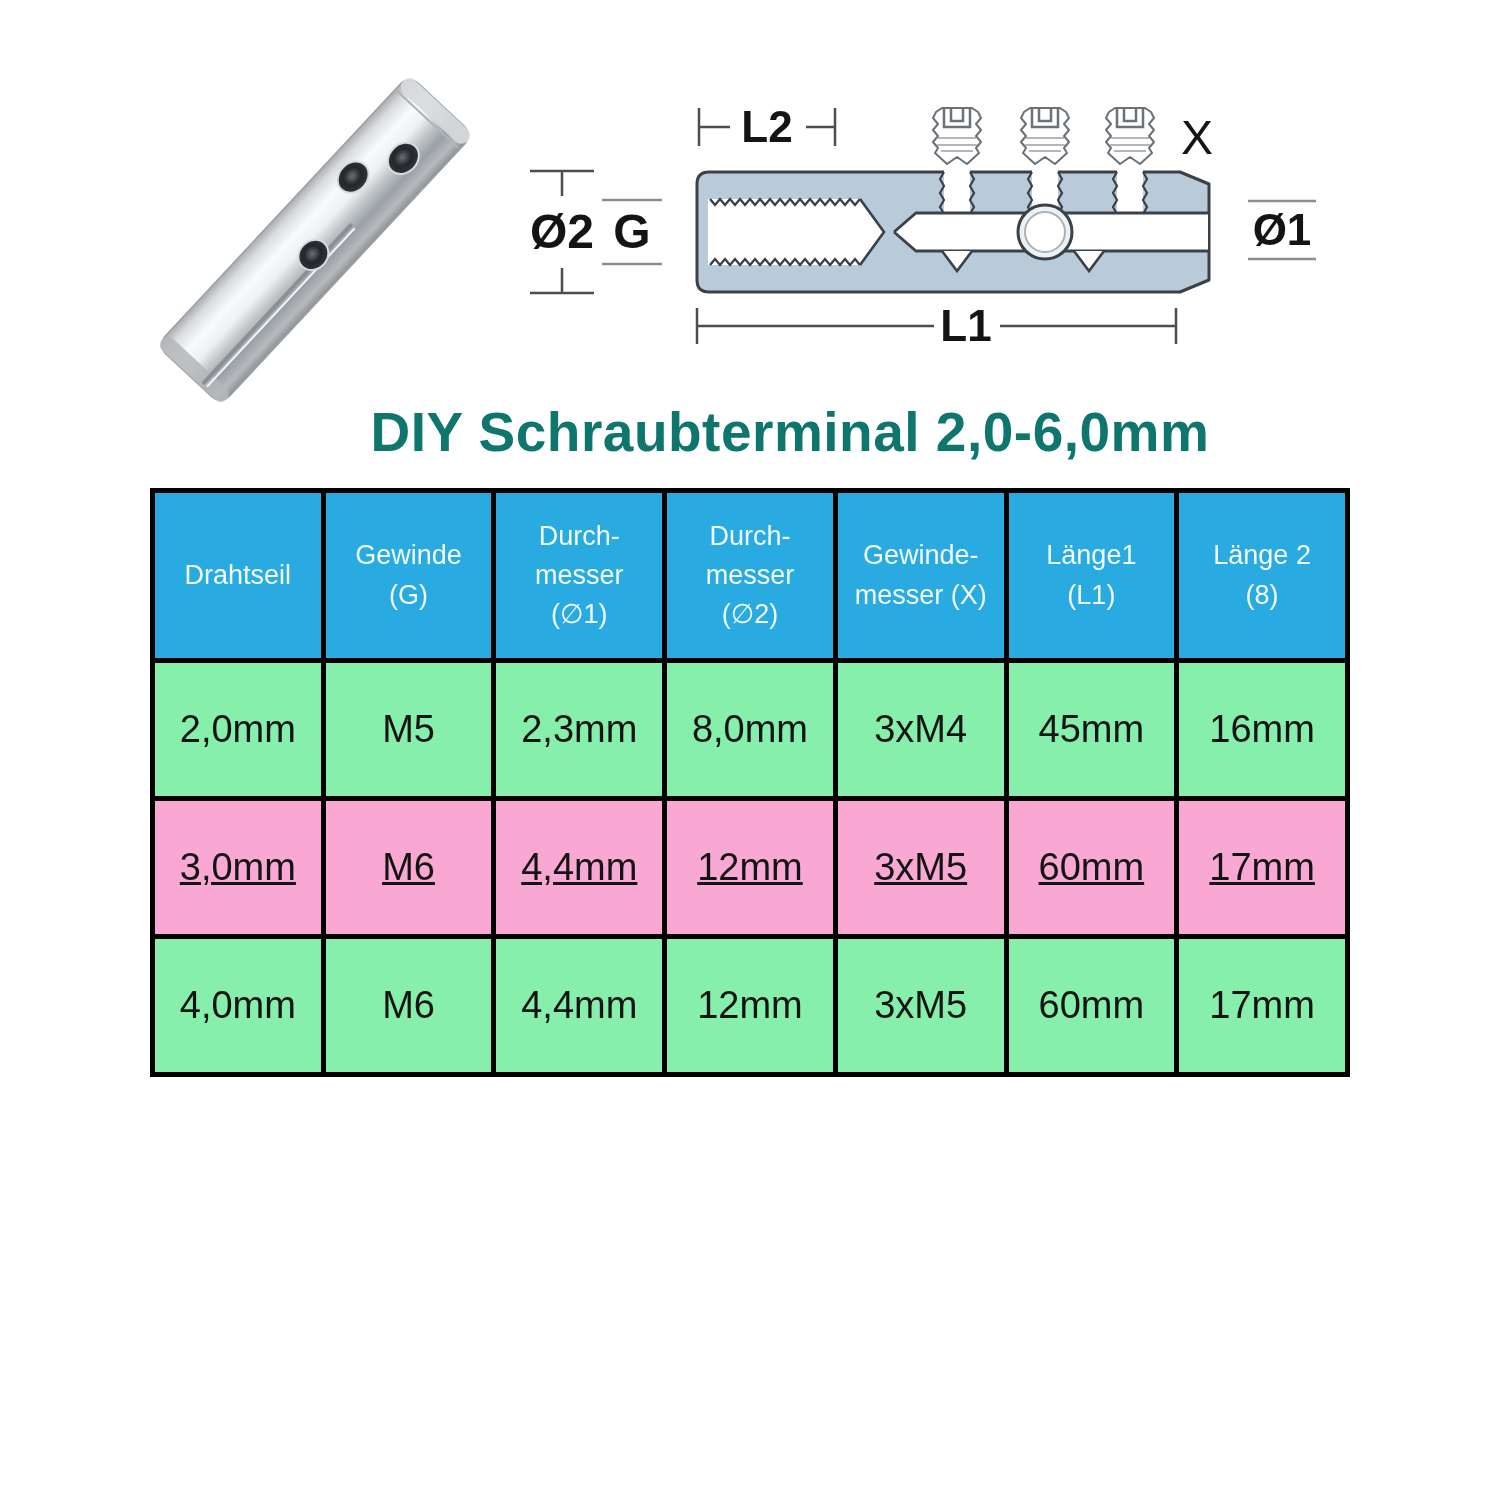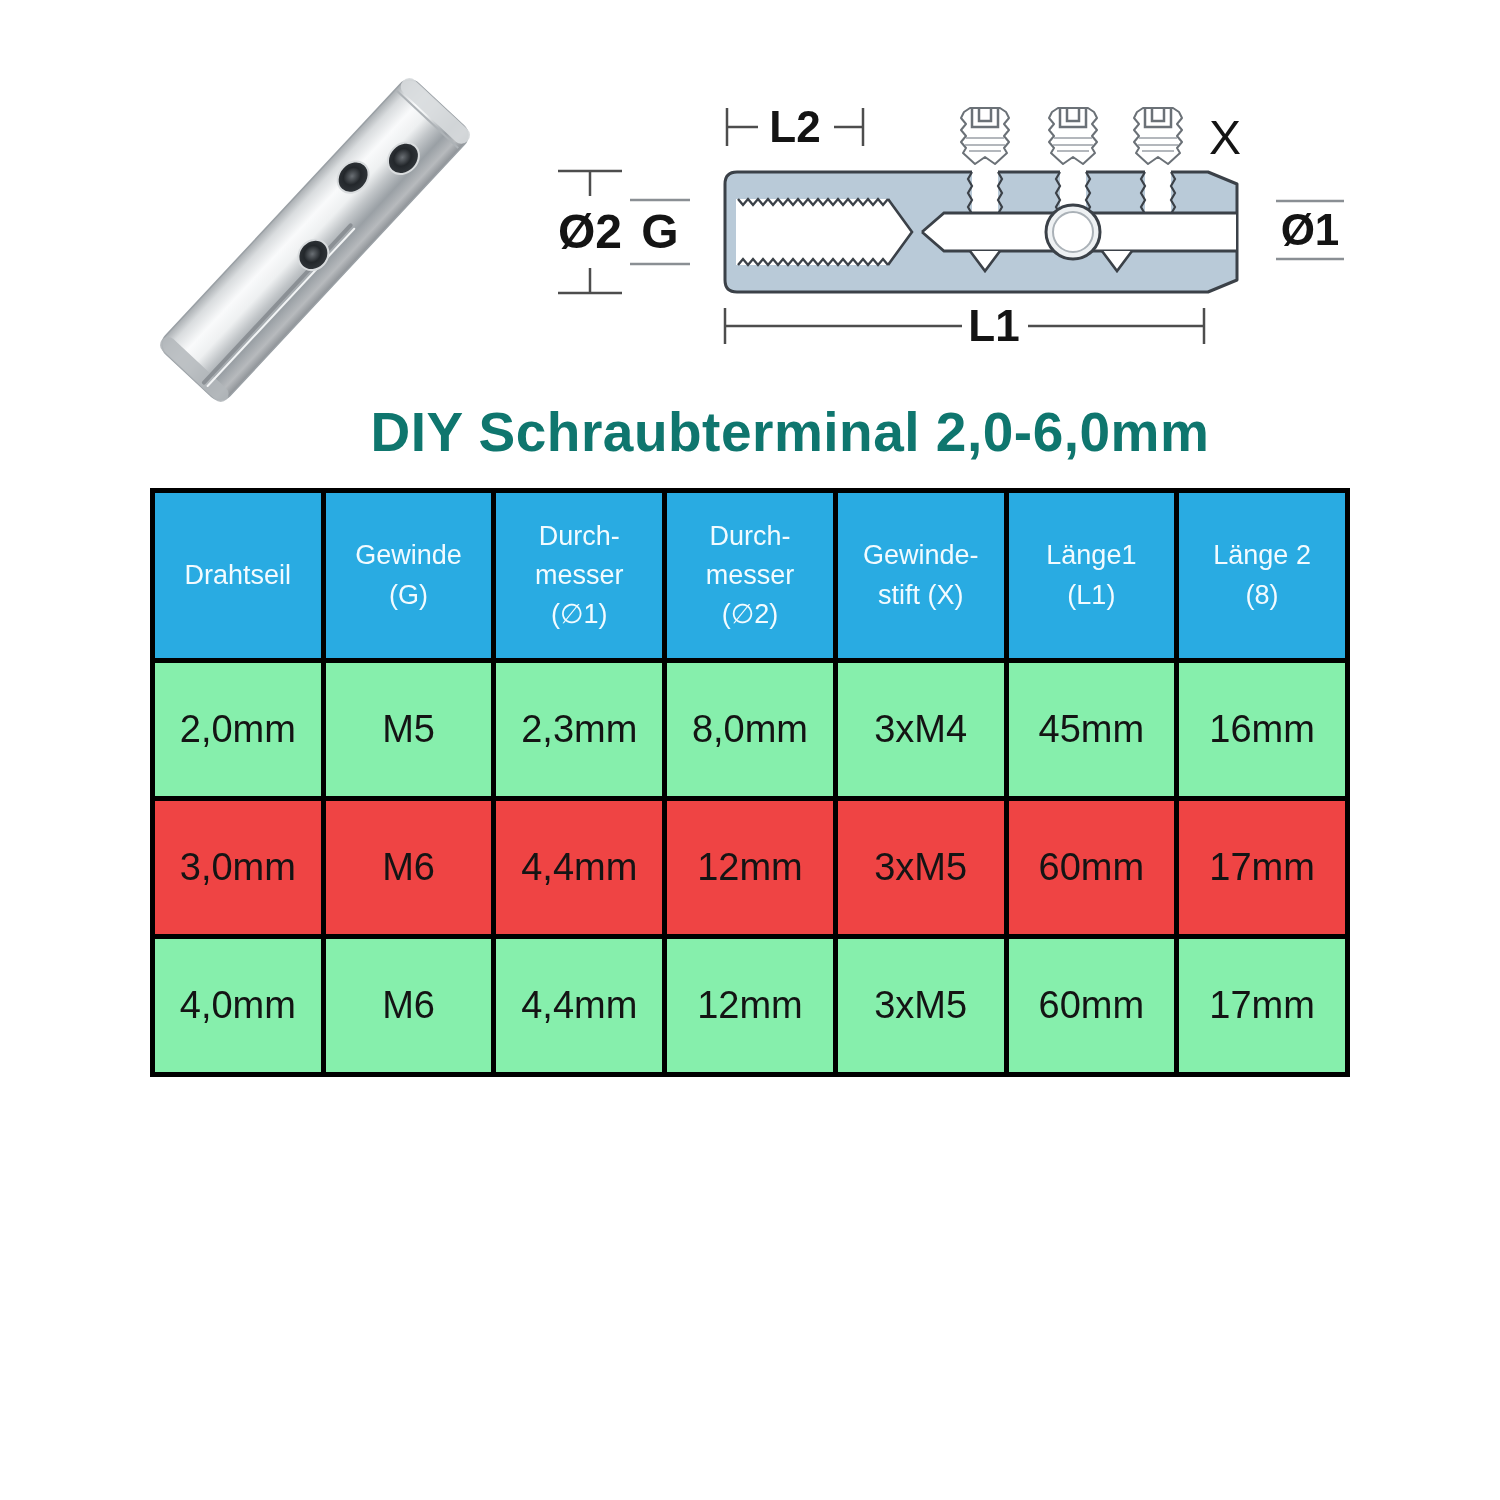--- a/index.html
+++ b/index.html
@@ -1,40 +1,40 @@
 <!DOCTYPE html>
 <html><head>
 <meta charset="utf-8">
 <style>
   html,body{margin:0;padding:0;}
   body{
     width:1500px;height:1500px;position:relative;background:#ffffff;
     font-family:"Liberation Sans", sans-serif;overflow:hidden;
   }
   .photo-wrap{position:absolute;left:110px;top:60px;width:400px;height:350px;}
-  .diagram-wrap{position:absolute;left:520px;top:80px;width:920px;height:300px;}
+  .diagram-wrap{position:absolute;left:492px;top:80px;width:920px;height:300px;}
   .page-title{
     position:absolute;left:0;top:400px;width:100%;text-align:center;
     font-size:55px;font-weight:800;color:#0f766e;letter-spacing:0.5px;padding-left:40px;
   }
   table.spec-table{
     position:absolute;left:150px;top:488px;width:1200px;
     border-collapse:collapse;table-layout:fixed;
   }
   .spec-table th,.spec-table td{
     border:5px solid #000000;text-align:center;vertical-align:middle;padding:0;
   }
   .spec-table thead tr{height:170px;}
   .spec-table tbody tr{height:138px;}
   .spec-table th{
     background:#29abe2;color:#f2fbff;font-weight:400;font-size:27px;
     line-height:1.45;white-space:pre-line;
   }
   .spec-table td{background:#86efac;color:#141414;font-size:38px;}
-  .spec-table tbody tr.alt td{background:#ef4444;}
+  .spec-table tbody tr.alt td{background:#f9a8d4;text-decoration:underline;}
   svg text{font-family:"Liberation Sans","DejaVu Sans",sans-serif;}
 </style>
 </head>
 <body>
 
 <div class="photo-wrap">
   <svg width="400" height="350" viewBox="0 0 400 350">
     <defs>
       <linearGradient id="metal" gradientUnits="userSpaceOnUse" x1="0" y1="-46" x2="0" y2="46">
         <stop offset="0" stop-color="#9fa4a8"></stop>
@@ -157,21 +157,21 @@
       <th>Drahtseil</th>
       <th>Gewinde
 (G)</th>
       <th>Durch-
 messer
 (∅1)</th>
       <th>Durch-
 messer
 (∅2)</th>
       <th>Gewinde-
-stift (X)</th>
+messer (X)</th>
       <th>Länge1
 (L1)</th>
       <th>Länge 2
 (8)</th>
     </tr>
   </thead>
   <tbody>
     <tr>
       <td>2,0mm</td>
       <td>M5</td>

